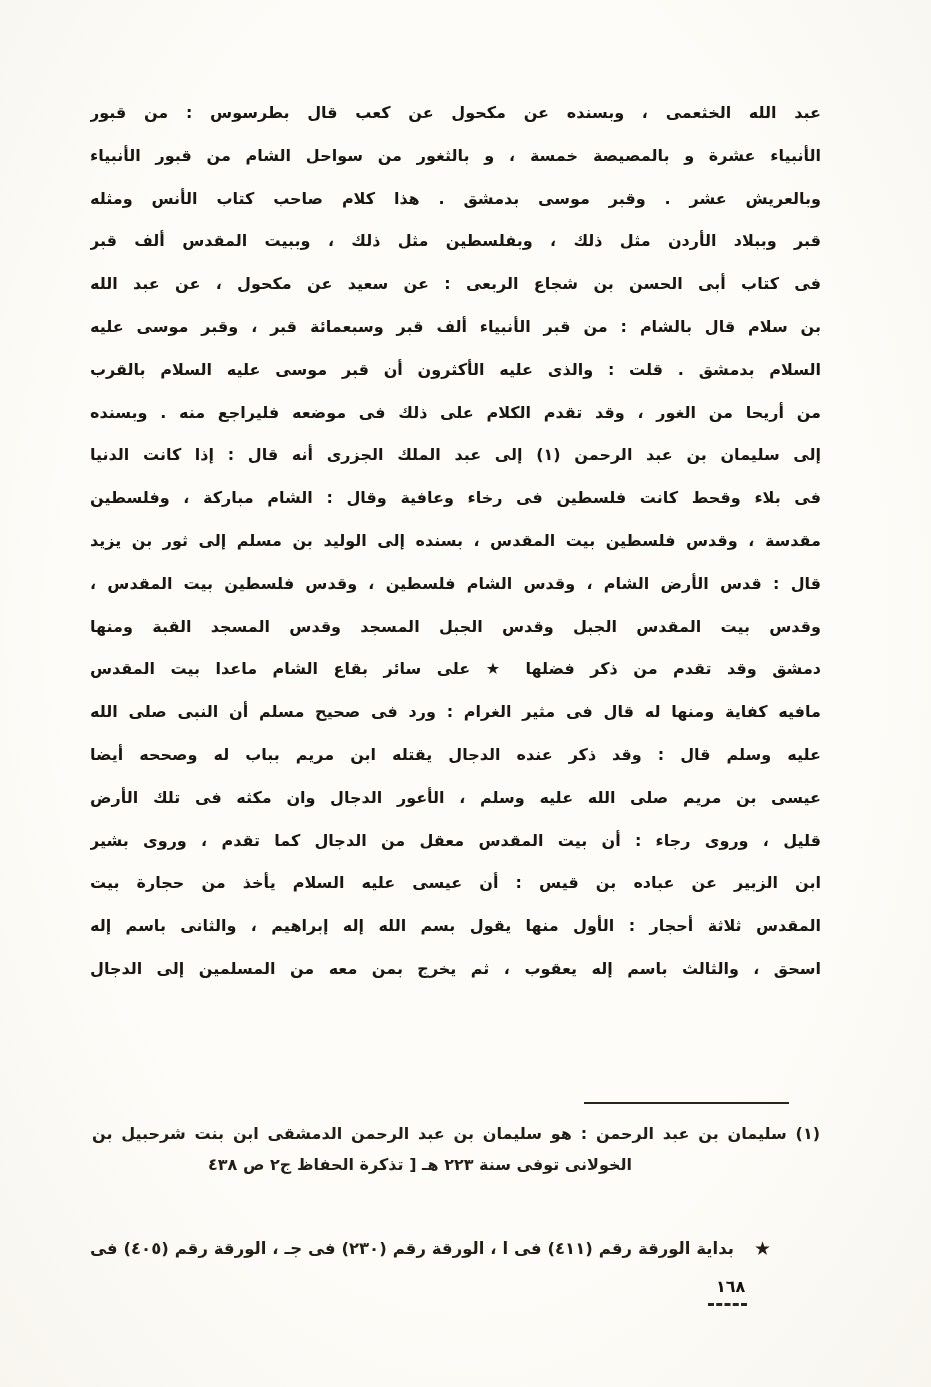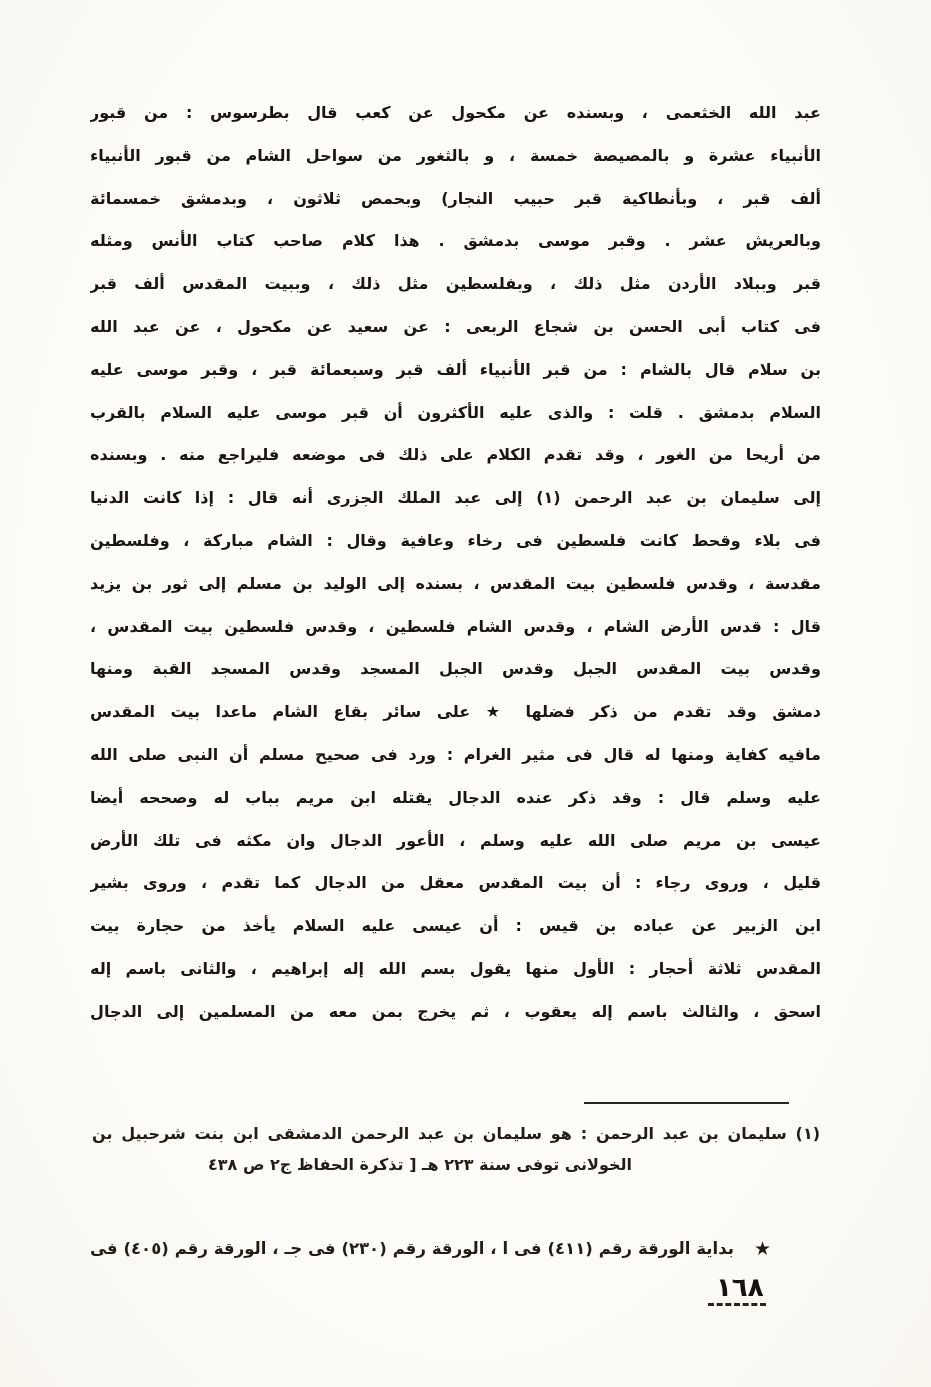--- a/index.html
+++ b/index.html
@@ -95,37 +95,36 @@
     font-size: 19px;
     margin-left: 20px;
     transform: translateY(1px);
   }
   
   .page-number {
     position: absolute;
     top: 1272px;
     left: 708px;
     direction: rtl;
-    font-size: 26px;
+    font-size: 16px;
     font-weight: 700;
     color: #17120c;
     border-bottom: 3px dashed #2a2317;
     padding: 0 2px 1px 8px;
     line-height: 30px;
   }
 </style>
 </head>
 <body>
 
 <div class="page">
 
   <div class="main-text">
     <div class="line">عبد الله الخثعمى ، وبسنده عن مكحول عن كعب قال بطرسوس : من قبور</div>
     <div class="line">الأنبياء عشرة و بالمصيصة خمسة ، و بالثغور من سواحل الشام من قبور الأنبياء</div>
-    <div class="line">ألف قبر ، وبأنطاكية قبر حبيب النجار) وبحمص ثلاثون ، وبدمشق خمسمائة</div>
     <div class="line">وبالعريش عشر . وقبر موسى بدمشق . هذا كلام صاحب كتاب الأنس ومثله</div>
     <div class="line">قبر وببلاد الأردن مثل ذلك ، وبفلسطين مثل ذلك ، وببيت المقدس ألف قبر</div>
     <div class="line">فى كتاب أبى الحسن بن شجاع الربعى : عن سعيد عن مكحول ، عن عبد الله</div>
     <div class="line">بن سلام قال بالشام : من قبر الأنبياء ألف قبر وسبعمائة قبر ، وقبر موسى عليه</div>
     <div class="line">السلام بدمشق . قلت : والذى عليه الأكثرون أن قبر موسى عليه السلام بالقرب</div>
     <div class="line">من أريحا من الغور ، وقد تقدم الكلام على ذلك فى موضعه فليراجع منه . وبسنده</div>
     <div class="line">إلى سليمان بن عبد الرحمن (١) إلى عبد الملك الجزرى أنه قال : إذا كانت الدنيا</div>
     <div class="line">فى بلاء وقحط كانت فلسطين فى رخاء وعافية وقال : الشام مباركة ، وفلسطين</div>
     <div class="line">مقدسة ، وقدس فلسطين بيت المقدس ، بسنده إلى الوليد بن مسلم إلى ثور بن يزيد</div>
     <div class="line">قال : قدس الأرض الشام ، وقدس الشام فلسطين ، وقدس فلسطين بيت المقدس ،</div>

